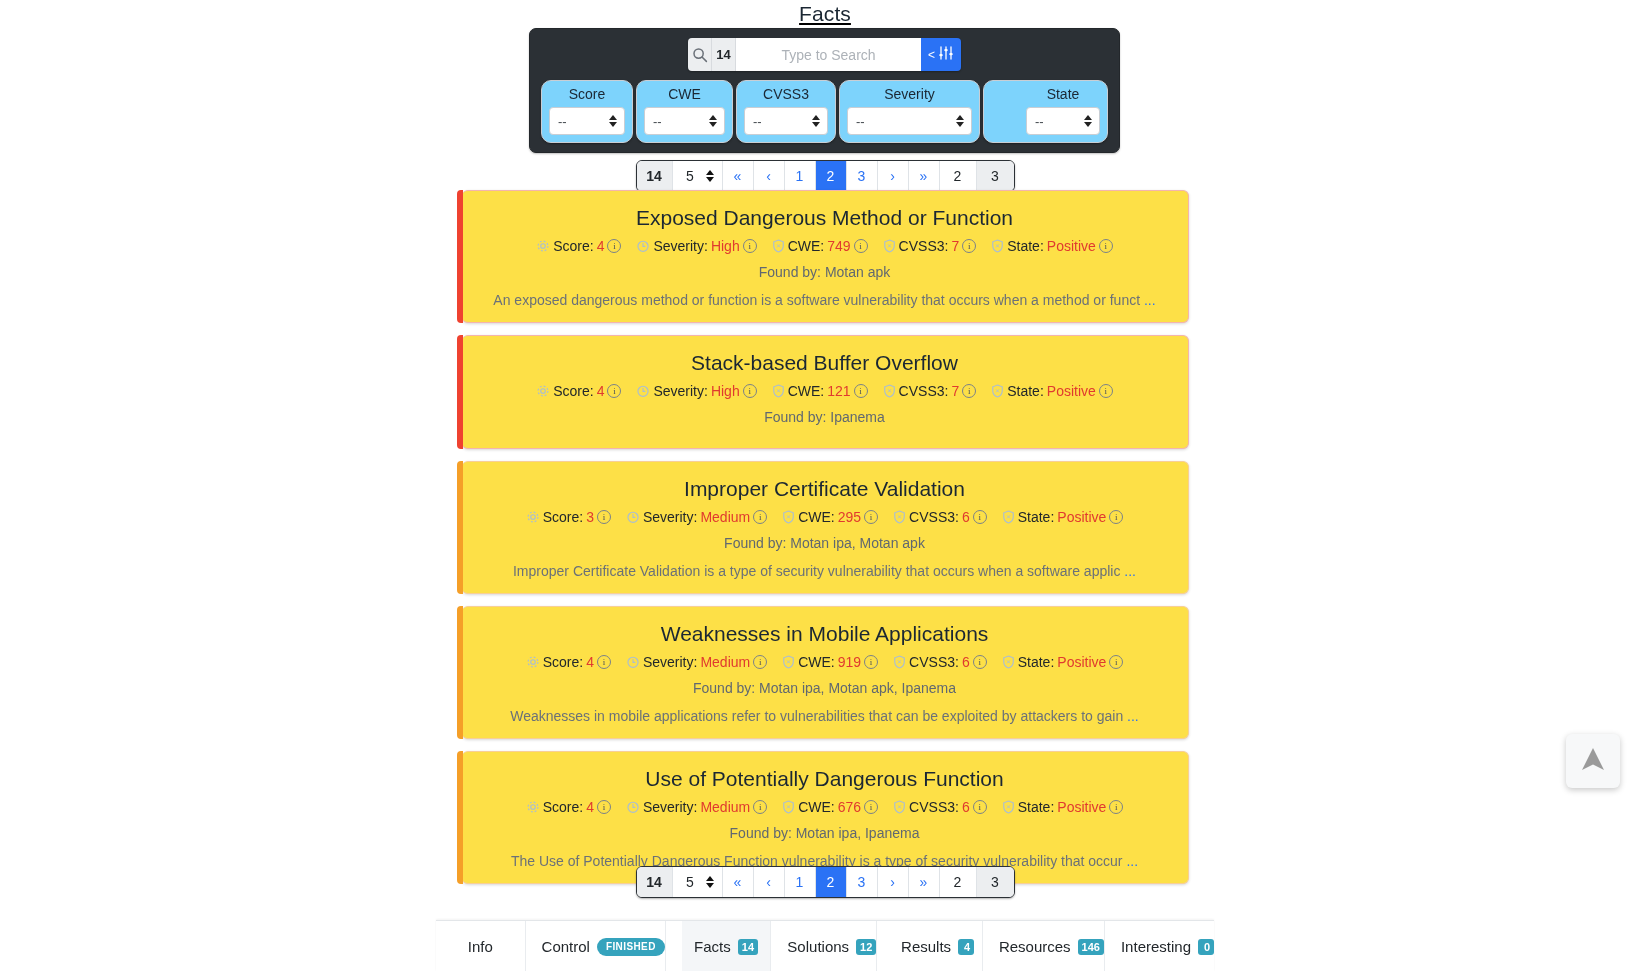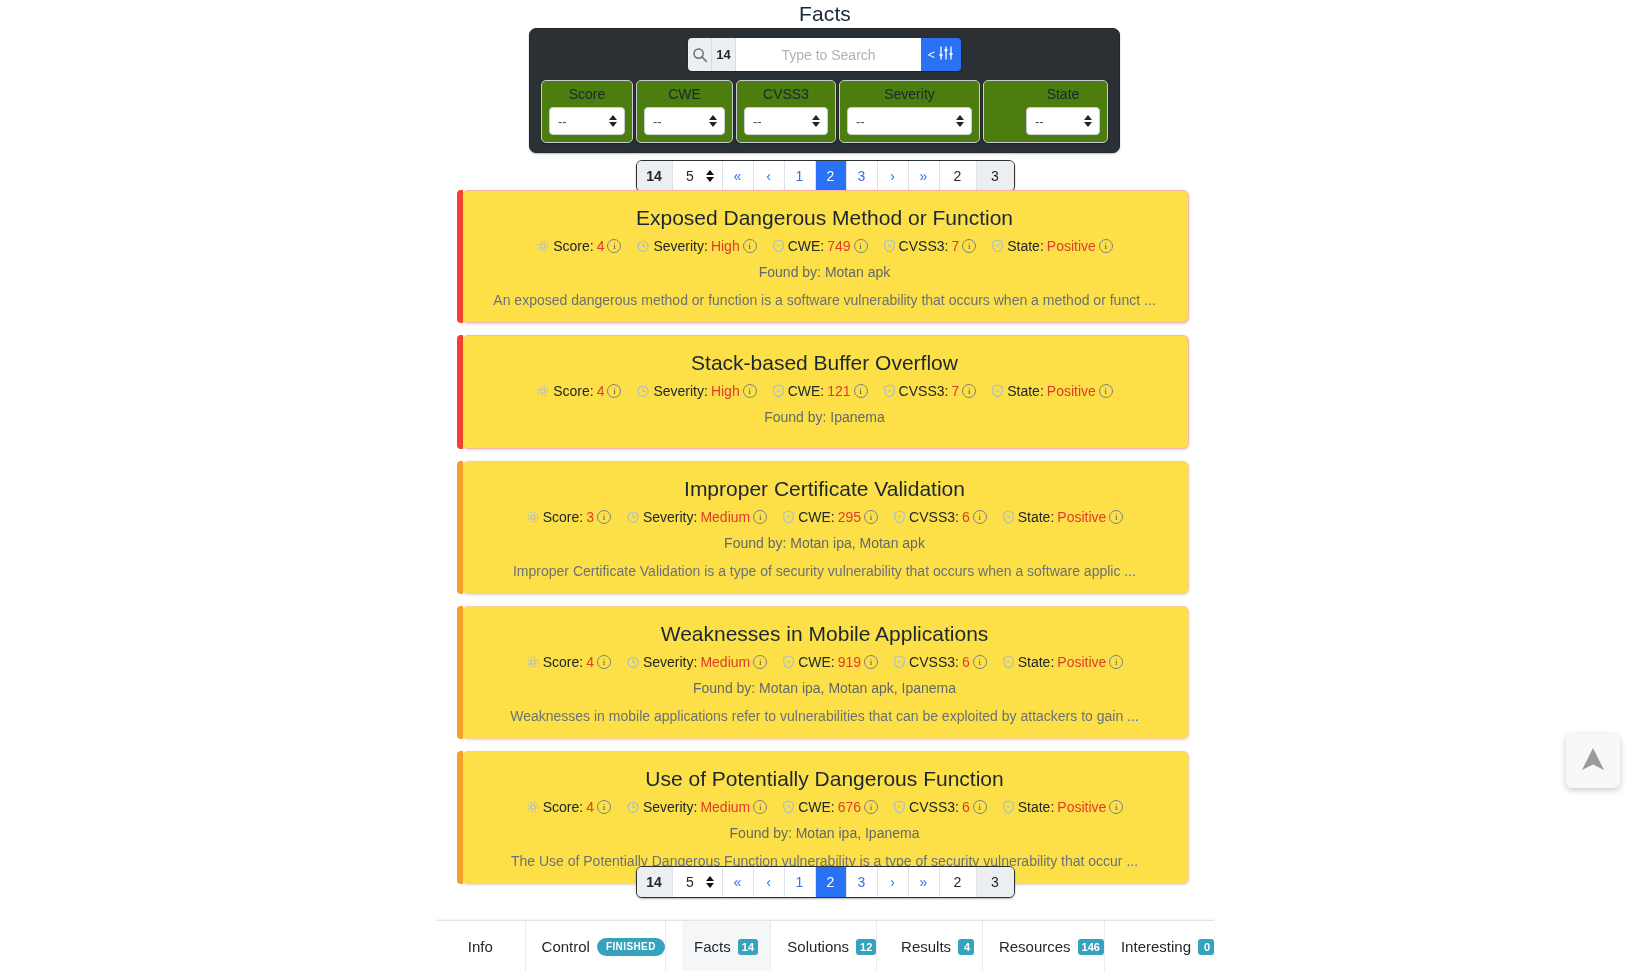--- a/index.html
+++ b/index.html
@@ -3,21 +3,21 @@
 <meta charset="utf-8">
 <style>
   * { box-sizing: border-box; }
   html, body {
     margin: 0; padding: 0;
     width: 1650px; height: 971px;
     background: #ffffff;
     font-family: "Liberation Sans", sans-serif;
     overflow: hidden;
   }
-  .page { position: relative; width: 1650px; height: 865px; }
+  .page { position: relative; width: 1650px; height: 865px; text-decoration: underline; }
 
   
   .page-title {
     text-align: center;
     font-size: 21px;
     color: #1b2733;
     font-weight: 400;
     padding-top: 2px;
     letter-spacing: .1px;
   }
@@ -70,23 +70,23 @@
     border: none;
   }
   .filter-toggle .lt { font-size: 12px; line-height: 1; }
 
   .selects-row {
     display: flex; justify-content: center; gap: 3px;
     margin-top: 9px;
     padding: 0 4px;
   }
   .select-card {
-    background: #4d7c0f;
+    background: #7dd3fc;
     border: 1px solid #c9ced4;
-    border-radius: 5px;
+    border-radius: 10px;
     padding: 4px 7px 7px 7px;
     box-shadow: 0 1px 2px rgba(0,0,0,.35);
   }
   .select-card.w-score   { width: 92px; }
   .select-card.w-cwe     { width: 97px; }
   .select-card.w-cvss3   { width: 100px; }
   .select-card.w-severity{ width: 141px; }
   .select-card.w-state   { width: 125px; padding-left: 42px; }
   .select-label {
     text-align: center;

